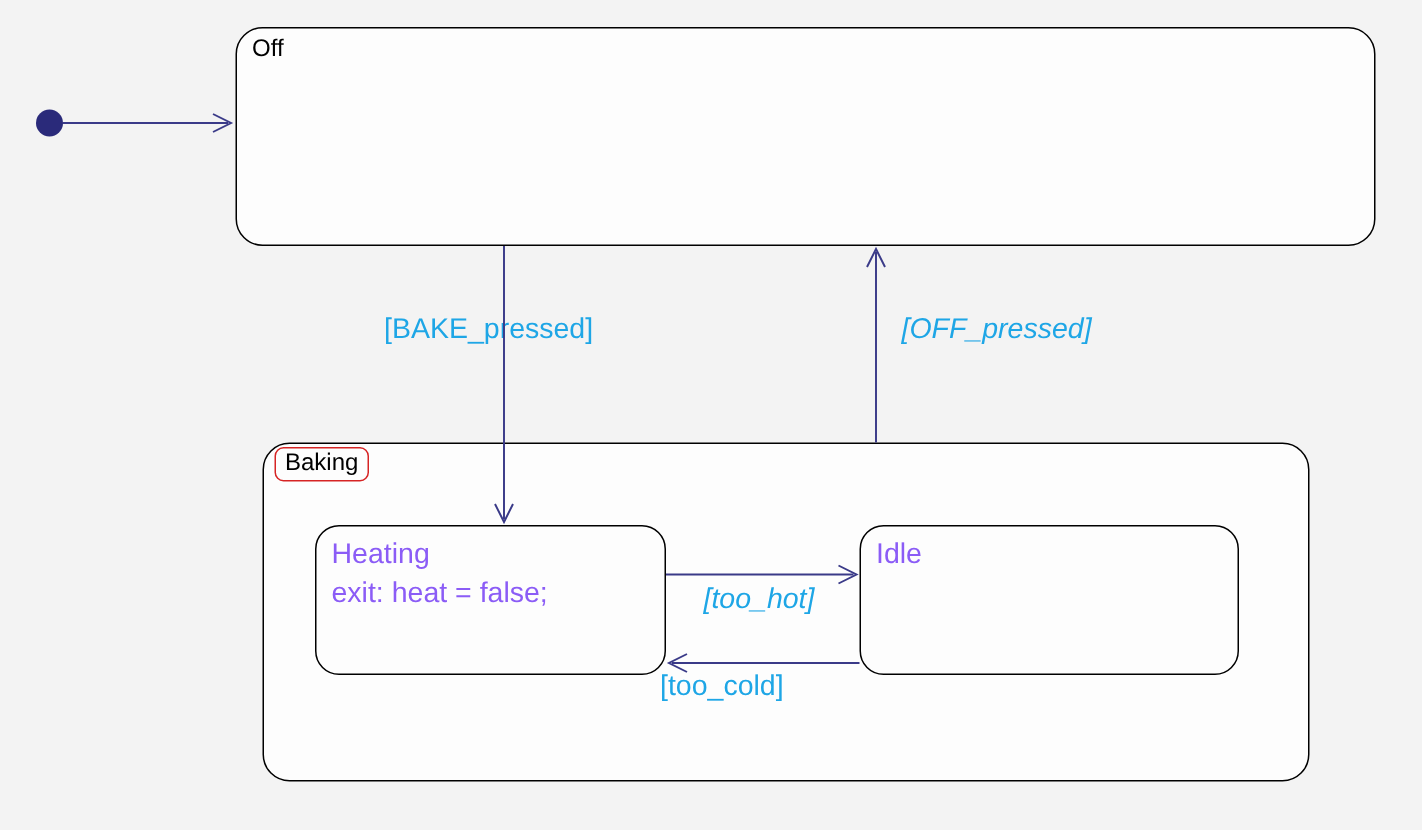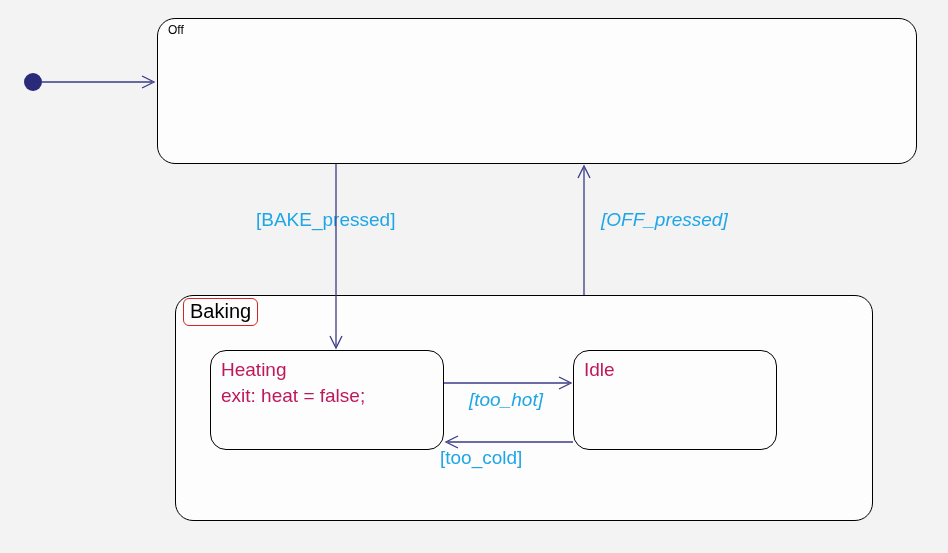--- a/index.html
+++ b/index.html
@@ -17,42 +17,42 @@
   }
   .state {
     position: absolute;
     background: #fdfdfd;
     border: 1.5px solid #000;
     border-radius: 18px;
     box-sizing: border-box;
   }
   .state-label {
     position: absolute;
-    font-size: 12px;
+    font-size: 16px;
     color: #000;
     line-height: 1.25;
   }
   .baking-label-box {
     position: absolute;
     border: 1.3px solid #d62424;
     border-radius: 6px;
     padding: 1px 6px 2px 6px;
-    font-size: 20px;
+    font-size: 16px;
     color: #000;
     background: transparent;
   }
   .inner-state {
     position: absolute;
     background: #fdfdfd;
     border: 1.5px solid #000;
     border-radius: 16px;
     box-sizing: border-box;
     padding: 6px 10px;
     font-size: 19px;
-    color: #be185d;
+    color: #8b5cf6;
     line-height: 1.35;
   }
   .trans-label {
     position: absolute;
     color: #1ea6e6;
     font-size: 19px;
     white-space: nowrap;
   }
   .initial-dot {
     position: absolute;
@@ -91,21 +91,21 @@
 
   <div class="state" style="left:175px; top:295px; width:698px; height:226px;">
   </div>
   <div class="baking-label-box" style="left:183px; top:298px;">Baking</div>
 
   <div class="inner-state" style="left:210px; top:350px; width:234px; height:100px;">
     <div>Heating</div>
     <div>exit: heat = false;</div>
   </div>
 
-  <div class="inner-state" style="left:573px; top:350px; width:204px; height:100px;">
+  <div class="inner-state" style="left:573px; top:350px; width:253px; height:100px;">
     <div>Idle</div>
   </div>
 
   <div class="trans-label" style="left:256px; top:209px;">[BAKE_pressed]</div>
   <div class="trans-label" style="left:601px; top:209px;font-style:italic;">[OFF_pressed]</div>
   <div class="trans-label" style="left:469px; top:389px;font-style:italic;">[too_hot]</div>
   <div class="trans-label" style="left:440px; top:447px;">[too_cold]</div>
 
   <svg class="edges">
 

